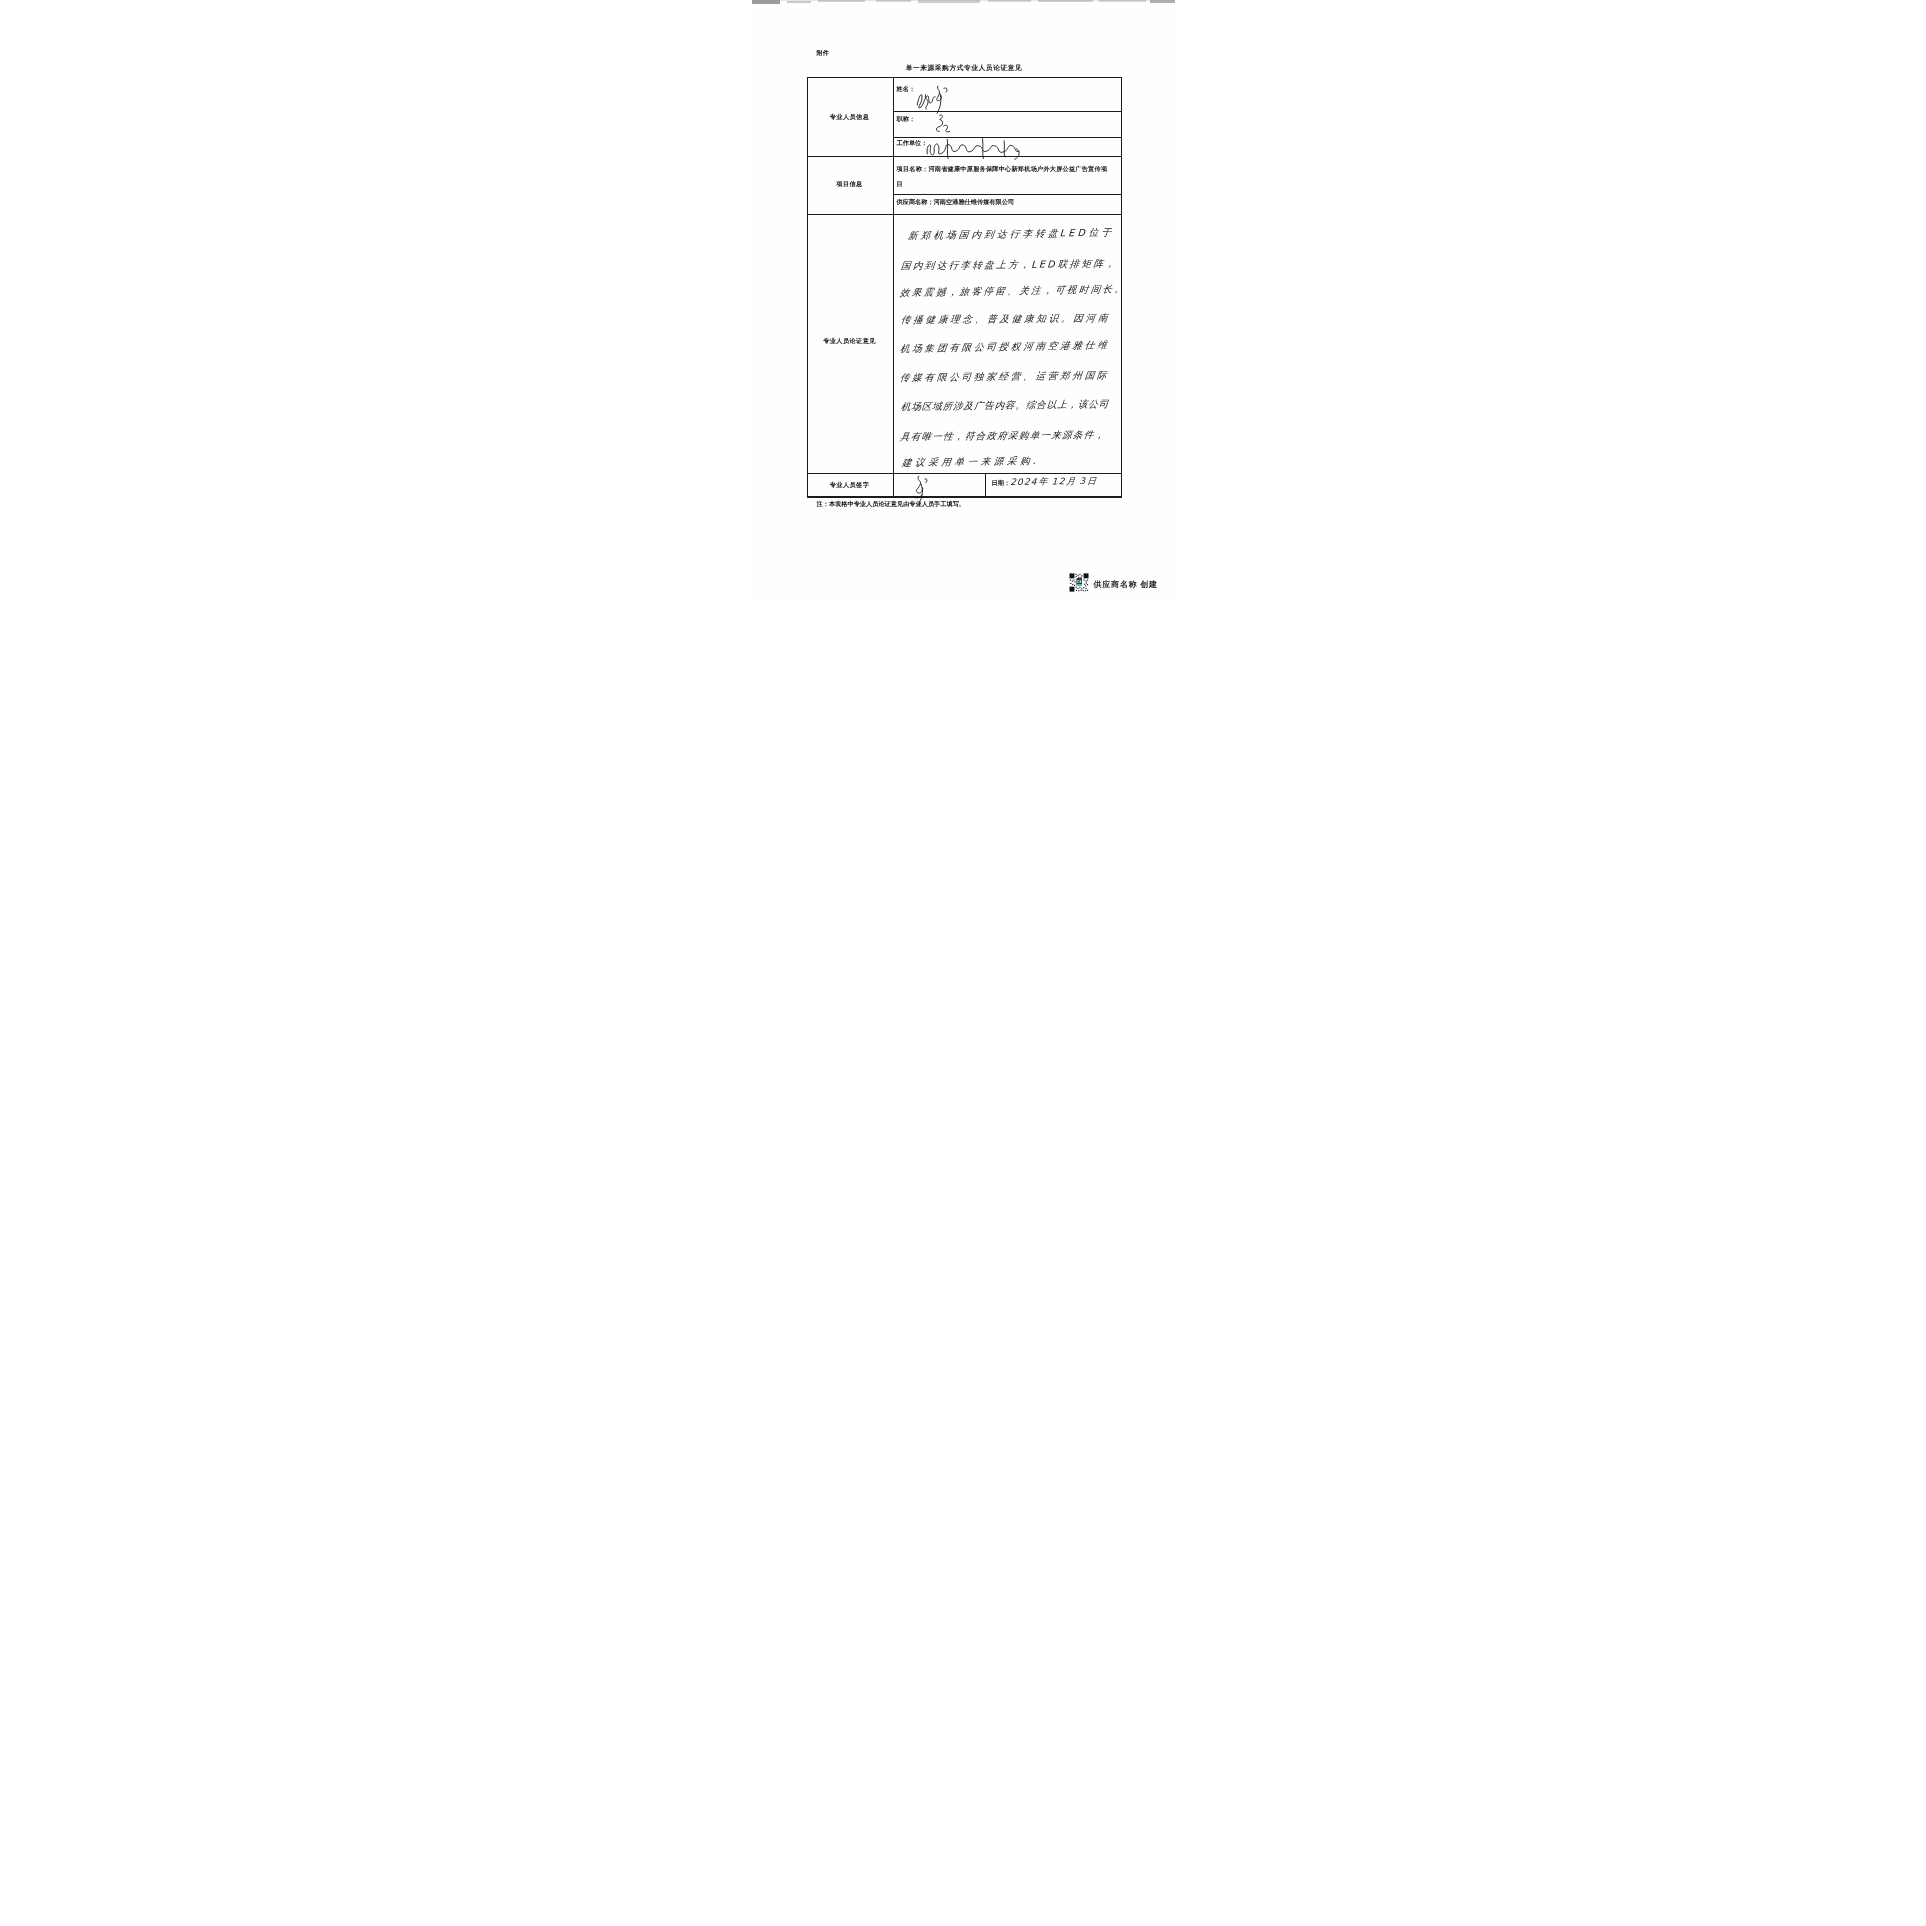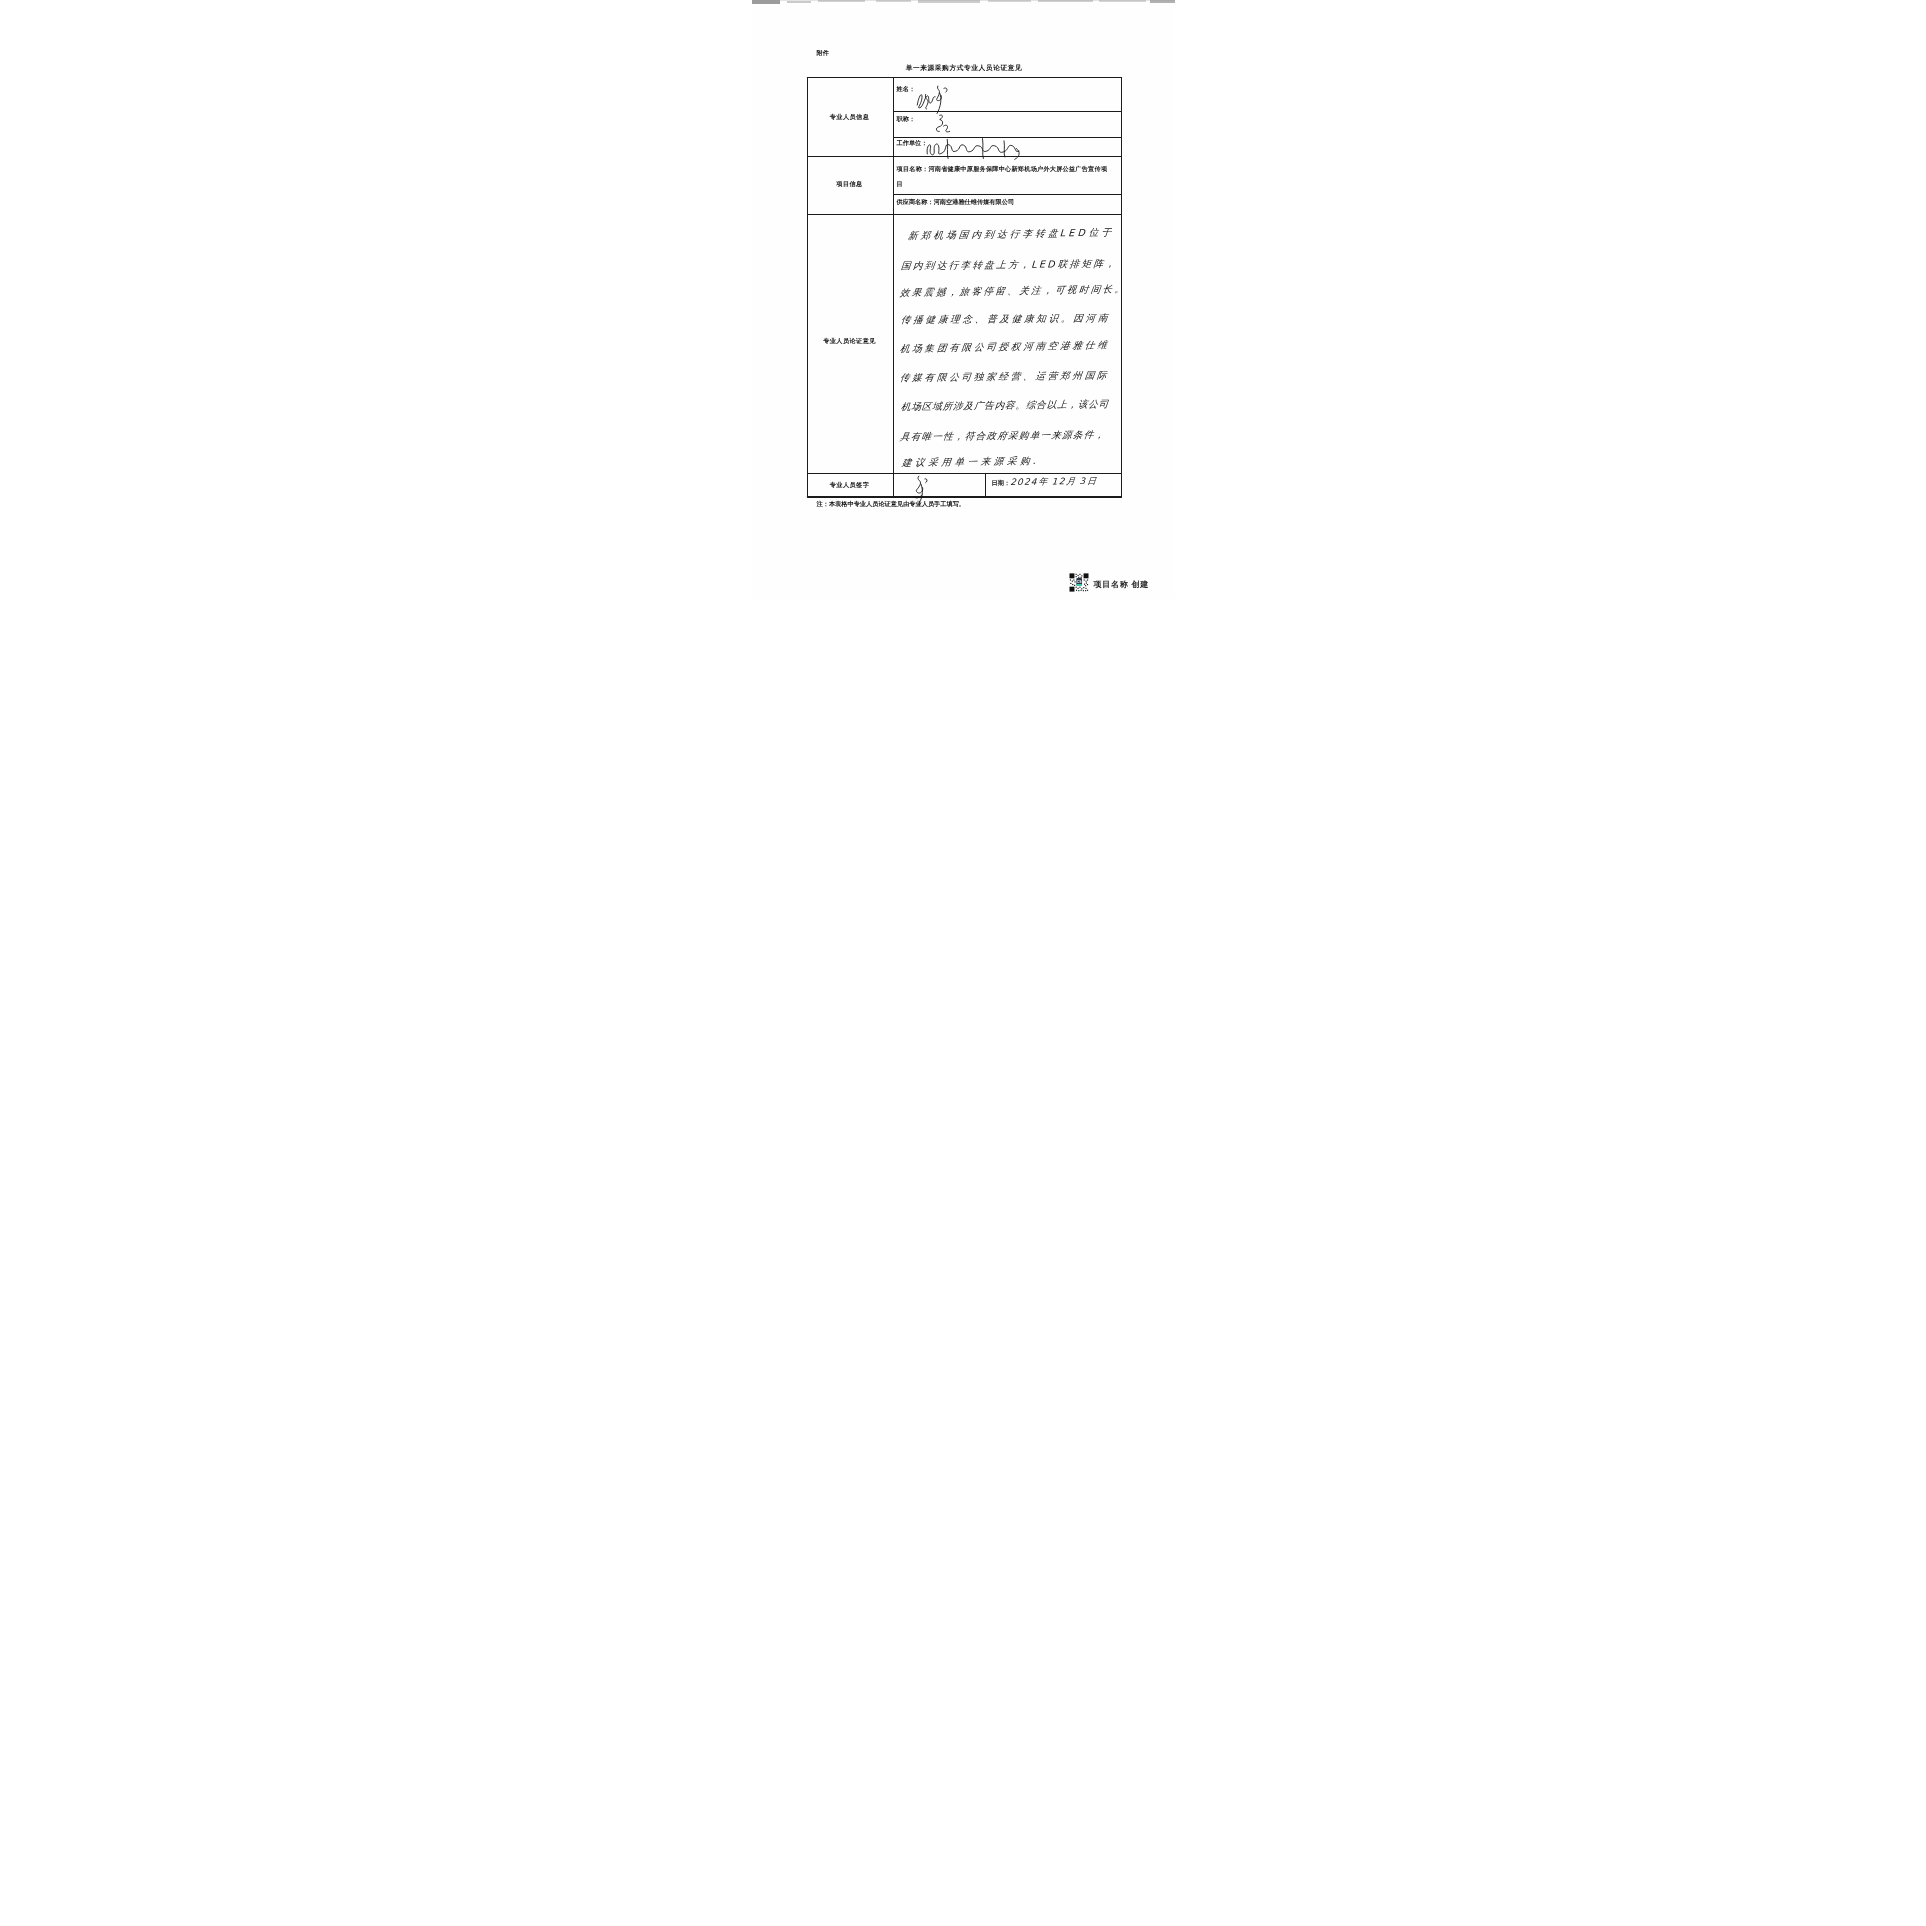--- a/index.html
+++ b/index.html
@@ -189,17 +189,17 @@
         <rect x="36" y="45" width="3" height="3"></rect>
           <rect x="42" y="45" width="3" height="3"></rect>
           <rect x="47" y="44" width="3" height="3"></rect>
       </g>
       <g>
         <rect x="19" y="13" width="15" height="20" rx="3" fill="#273747"></rect>
         <text x="26.5" y="25" font-size="9" fill="#ffffff" text-anchor="middle" font-family="Liberation Sans, DejaVu Sans, sans-serif" font-weight="bold">CS</text>
         <rect x="19" y="29" width="15" height="5" rx="2.5" fill="#3ec9a7"></rect>
       </g>
     </svg>
-    <div class="wm-text" style="left:342px;top:579px;">项目名称 创建</div>
+    <div class="wm-text" style="left:342px;top:579px;">供应商名称 创建</div>
   </div>
 
 </div>
 
 
 </body></html>

